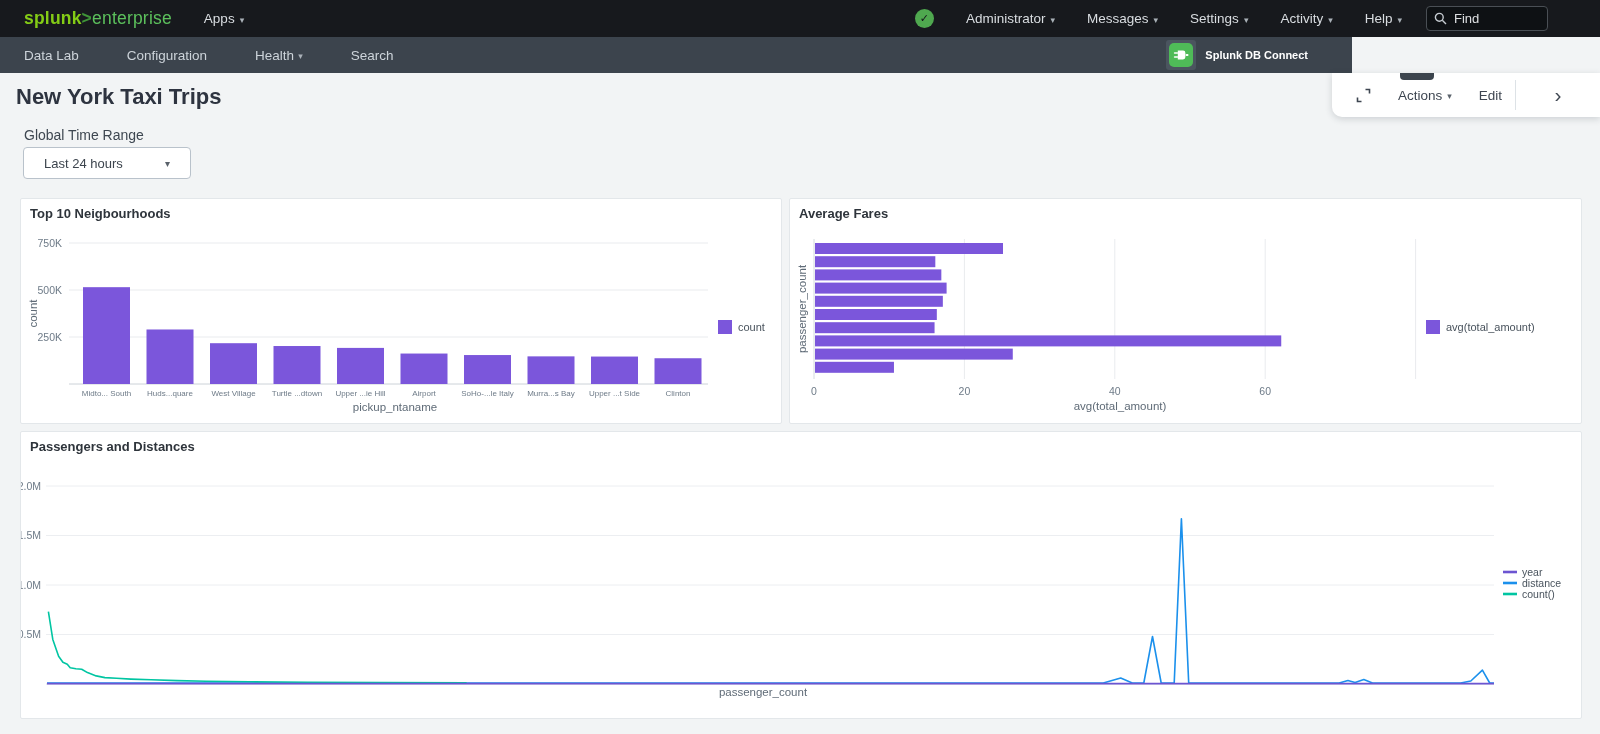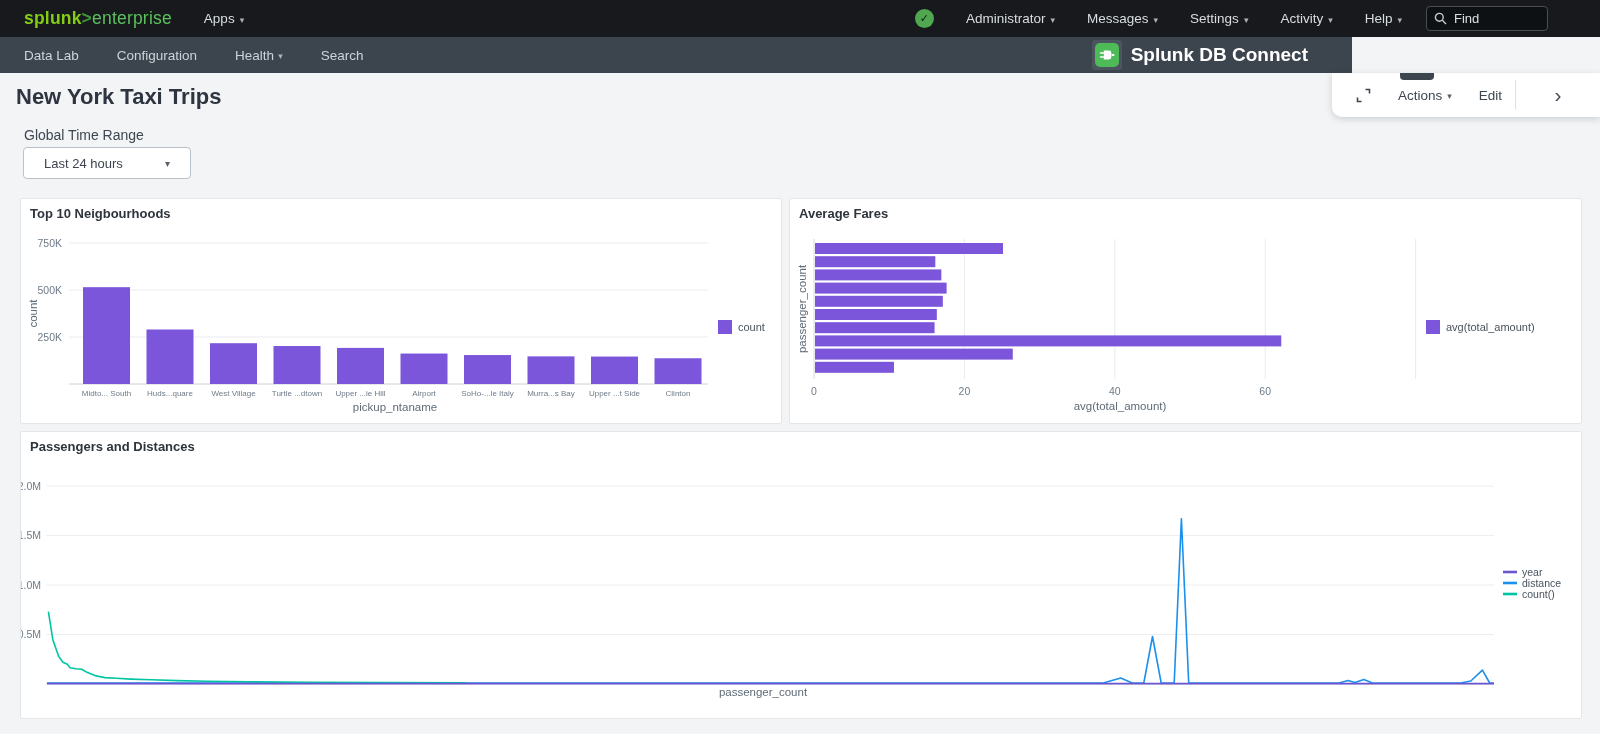--- a/index.html
+++ b/index.html
@@ -14,27 +14,27 @@
   .tn-item{color:#d9dde1;font-size:13.5px;margin-left:32px;display:flex;align-items:center;gap:5px;cursor:pointer;white-space:nowrap;}
   .tn-item .caret{font-size:9px;color:#aab1b8;position:relative;top:1px;}
   .tn-right{margin-left:auto;display:flex;align-items:center;}
   .check-badge{width:19px;height:19px;border-radius:50%;background:#4fa84f;color:#14161a;font-size:11px;font-weight:bold;display:flex;align-items:center;justify-content:center;margin-left:0;}
   .find-box{margin-left:24px;margin-right:52px;width:106px;height:23px;background:#0e1114;border:1px solid #4a4f55;border-radius:4px;display:flex;align-items:center;padding:0 7px;gap:5px;}
   .find-box input{background:transparent;border:none;outline:none;color:#e8eaec;font-size:13px;width:70px;font-family:inherit;}
   .find-box input::placeholder{color:#e8eaec;opacity:.95;}
 
   
   .appnav{position:absolute;left:0;top:37px;width:1352px;height:36px;background:#3c444d;display:flex;align-items:center;}
-  .an-item{color:#cdd4da;font-size:13.5px;margin-left:38px;display:flex;align-items:center;gap:4px;cursor:pointer;white-space:nowrap;}
+  .an-item{color:#cdd4da;font-size:13.5px;margin-left:48px;display:flex;align-items:center;gap:4px;cursor:pointer;white-space:nowrap;}
   .an-item:first-child{margin-left:24px;}
   .an-item .caret{font-size:9px;color:#aab1b8;position:relative;top:1px;}
   .an-right{margin-left:auto;display:flex;align-items:center;margin-right:44px;gap:9px;}
   .app-tile{width:30px;height:30px;background:#4b555f;border-radius:3px;display:flex;align-items:center;justify-content:center;}
   .app-tile .green{width:24px;height:24px;background:#4fbb58;border-radius:5px;display:flex;align-items:center;justify-content:center;}
-  .app-name{color:#ffffff;font-size:19px;font-weight:bold;}
+  .app-name{color:#ffffff;font-size:11px;font-weight:bold;}
 
   
   .actionbar{position:absolute;top:73px;left:1332px;right:0;height:44px;background:#ffffff;border-radius:0 0 0 10px;box-shadow:0 2px 7px rgba(40,50,60,.18);display:flex;align-items:center;z-index:5;}
   .ab-main{flex:1;display:flex;align-items:center;}
   .ab-btn{color:#3e4651;font-size:13.5px;display:flex;align-items:center;gap:5px;cursor:pointer;white-space:nowrap;}
   .ab-expand{margin-left:24px;}
   .ab-actions{margin-left:27px;}
   .ab-edit{margin-left:27px;}
   .ab-btn .caret{font-size:9px;color:#5a626b;position:relative;top:1px;}
   .ab-chev{width:84px;height:30px;border-left:1px solid #dde2e6;display:flex;align-items:center;justify-content:center;color:#3e4651;font-size:21px;cursor:pointer;}

